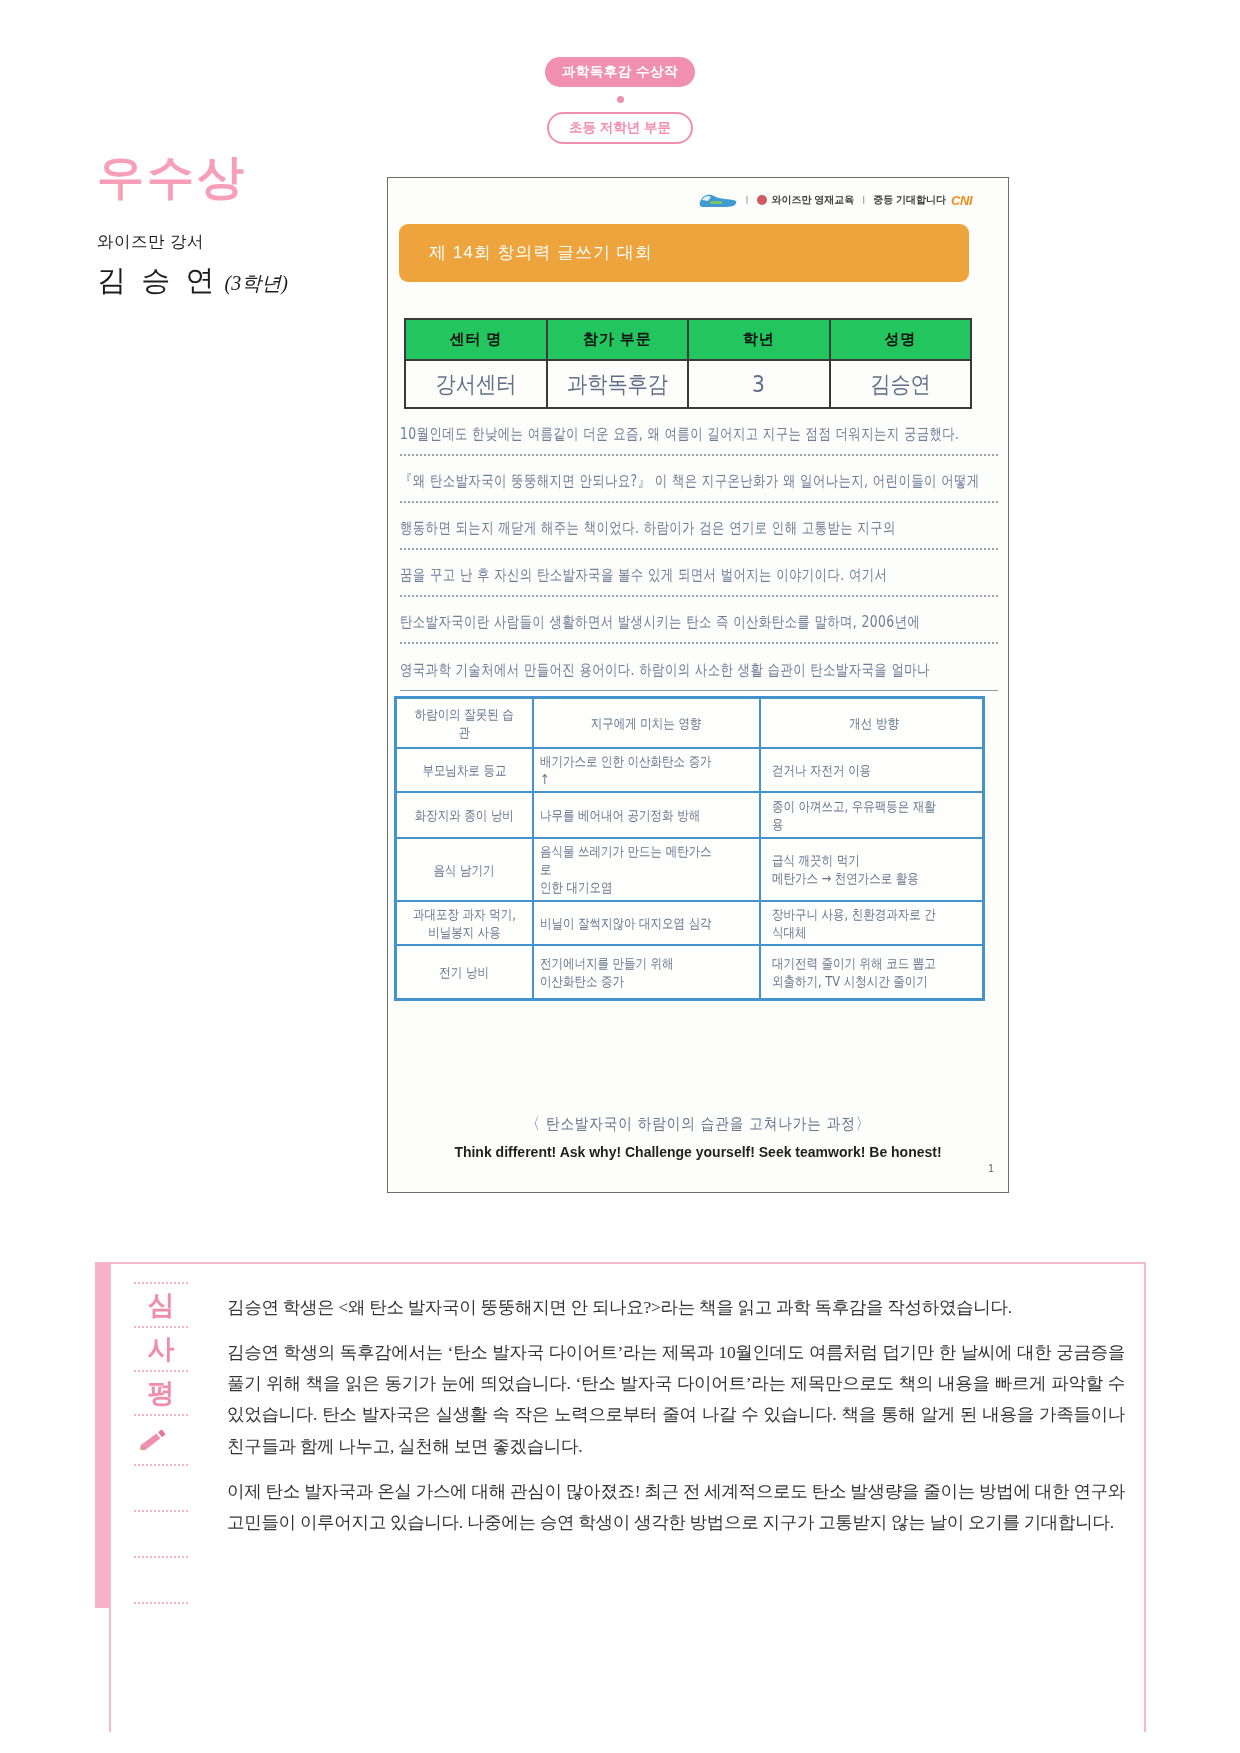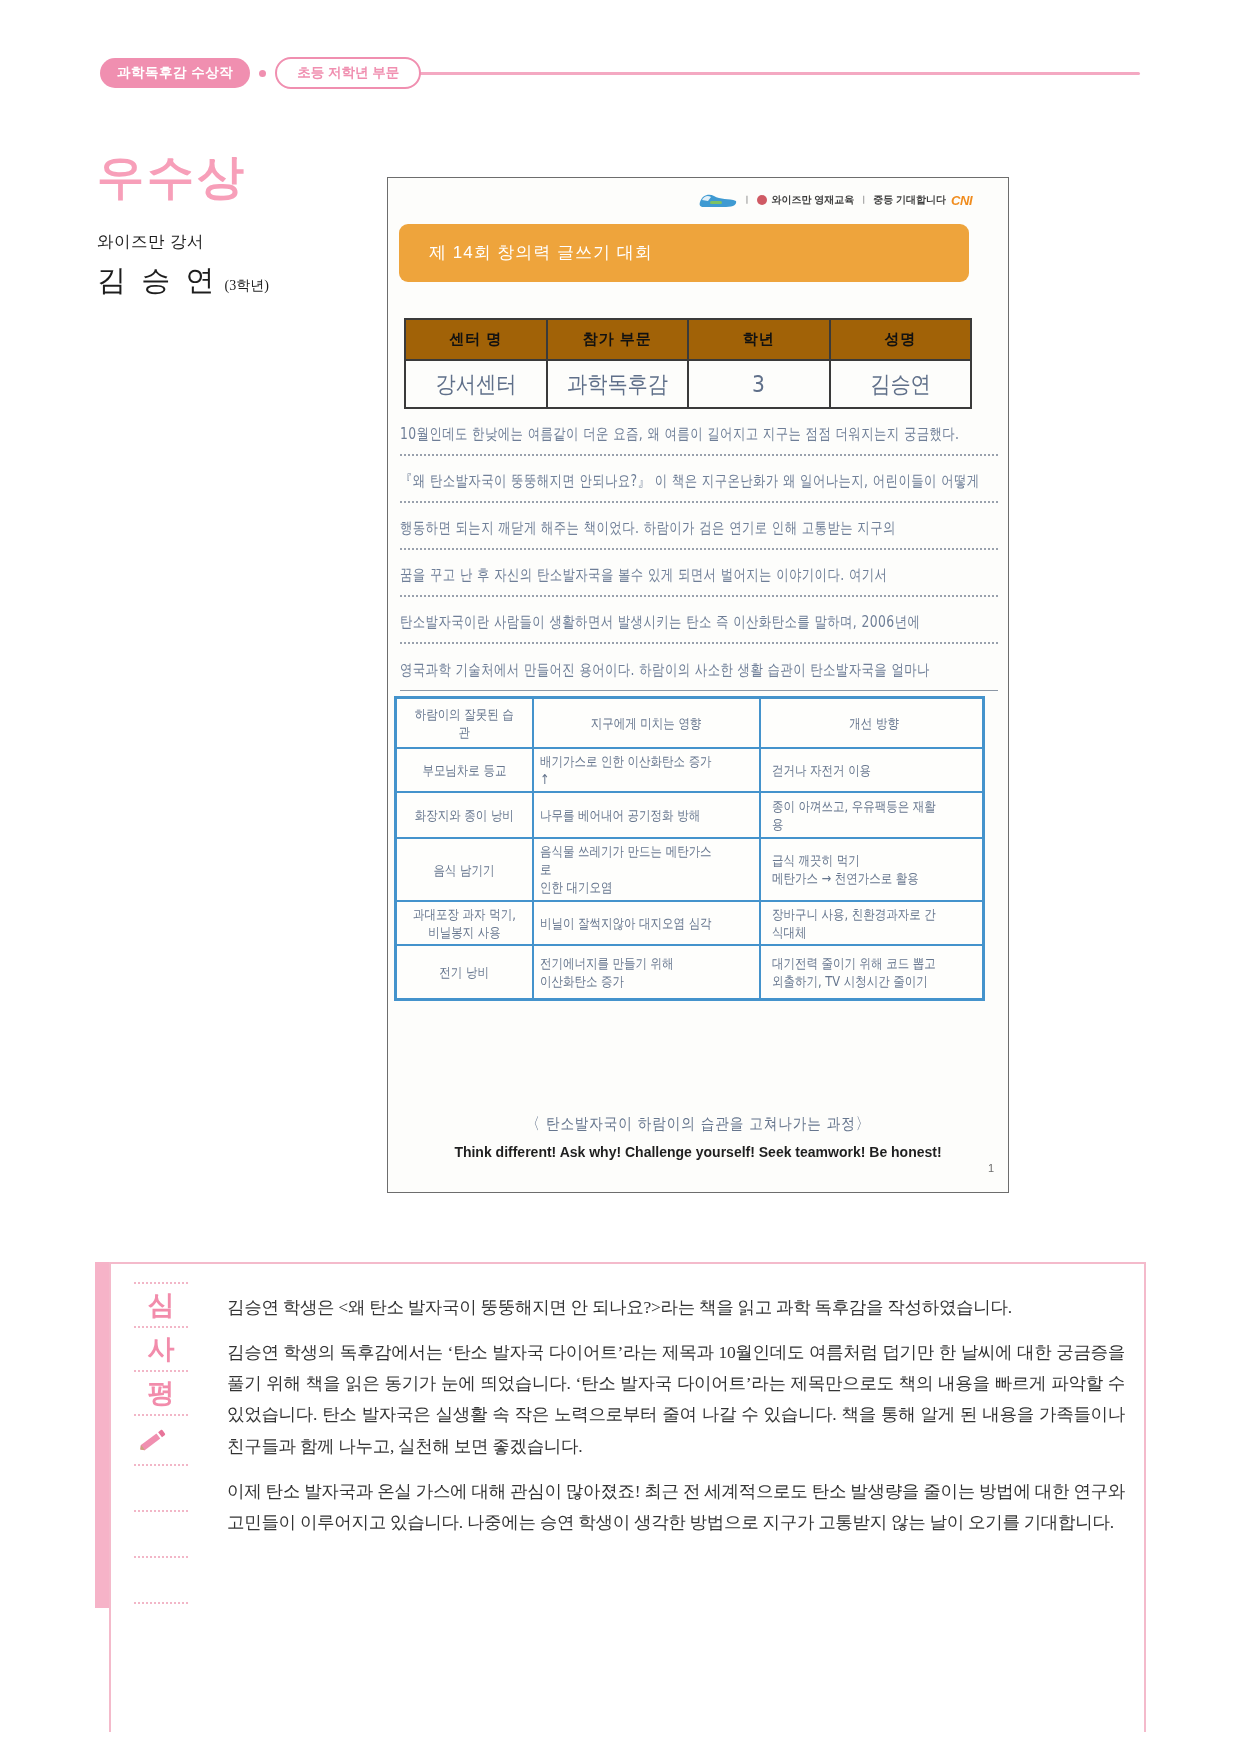--- a/index.html
+++ b/index.html
@@ -1,43 +1,43 @@
 <!DOCTYPE html>
 <html><head>
 <meta charset="utf-8">
 <style>
   * { margin:0; padding:0; box-sizing:border-box; }
   body { background:#ffffff; font-family:"Liberation Sans", sans-serif; }
   .canvas { position:relative; width:1240px; height:1753px; background:#ffffff; overflow:hidden; margin:0 auto; }
 
   
-  .topbar { position:absolute; left:100px; right:100px; top:57px; display:flex; align-items:center; gap:9px; }
+  .topbar { position:absolute; left:100px; right:100px; top:57px; display:flex; align-items:center; gap:9px;flex-direction:column; }
   .badge { background:#f08fb0; color:#fff; font-size:13.5px; font-weight:bold; padding:6px 17px; border-radius:17px; letter-spacing:.5px; white-space:nowrap; }
   .sep-dot { width:7px; height:7px; border-radius:50%; background:#f08fb0; flex:none; }
   .pill { border:2.5px solid #f08fb0; color:#f08fb0; background:#fff; font-size:13.5px; font-weight:bold; padding:5px 20px; border-radius:17px; white-space:nowrap; position:relative; z-index:1; }
   .rule { flex:1; height:3px; background:#f4a9c2; border-radius:2px; margin-left:-12px; }
 
   
   .award { position:absolute; left:97px; top:146px; width:280px; }
   .award-title { color:#f79fb9; font-size:47px; font-weight:900; letter-spacing:3px; }
   .award-center { margin-top:22px; font-size:16.5px; color:#1d1d1d; letter-spacing:.5px; }
   .award-student { margin-top:8px; font-family:"Liberation Serif", serif; color:#1d1d1d; }
   .award-student .name { font-size:29px; letter-spacing:4px; }
-  .award-student .grade { font-size:14px; margin-left:2px; }
+  .award-student .grade { font-size:20px; margin-left:2px;font-style:italic; }
 
   
   .scan { position:absolute; left:387px; top:177px; width:622px; height:1016px; background:#fdfdfb; border:1px solid #6d6d6d; }
   .scan-logos { position:absolute; top:13px; right:36px; display:flex; align-items:center; gap:5px; font-size:10px; font-weight:bold; color:#3e3e3e; }
   .scan-logos .bar { color:#9a9a9a; font-size:9px; }
   .emblem { width:10px; height:10px; border-radius:50%; background:#cf5a64; display:inline-block; }
   .brand { font-style:italic; font-weight:900; font-size:13px; color:#f08c1e; letter-spacing:-0.5px; }
   .banner { position:absolute; left:11px; top:46px; width:570px; height:58px; background:#eea43c; border-radius:9px; color:#fff; font-size:17px; letter-spacing:1px; line-height:58px; padding-left:30px; }
 
   .info-table { position:absolute; left:16px; top:140px; width:568px; border-collapse:collapse; table-layout:fixed; }
-  .info-table th { background:#a16207; border:2px solid #3a3a3a; font-size:15px; color:#111; padding:10px 0; letter-spacing:1px; }
+  .info-table th { background:#22c55e; border:2px solid #3a3a3a; font-size:15px; color:#111; padding:10px 0; letter-spacing:1px;font-family:Liberation Serif, serif; }
   .info-table td { border:2px solid #3a3a3a; height:48px; text-align:center; }
   .hand { font-family:"DejaVu Sans", sans-serif; color:#60708a; }
   .info-table td span { display:inline-block; font-size:23px; transform:scaleX(.88); }
 
   .essay { position:absolute; left:12px; top:231px; width:598px; }
   .essay-line { height:47px; display:flex; align-items:flex-end; padding-bottom:9px; border-bottom:2px dotted #99a1ad; overflow:hidden; }
   .essay-line span { display:inline-block; white-space:nowrap; font-size:15.5px; transform:scaleX(.8); transform-origin:left bottom; letter-spacing:.5px; color:#6e7e97; }
   .essay-line:last-child { border-bottom-color:#8b97a5; border-bottom-style:solid; border-bottom-width:1px; }
 
   .habit-table { position:absolute; left:6px; top:518px; width:588px; border-collapse:collapse; table-layout:fixed; border:3px solid #4493cc; }

